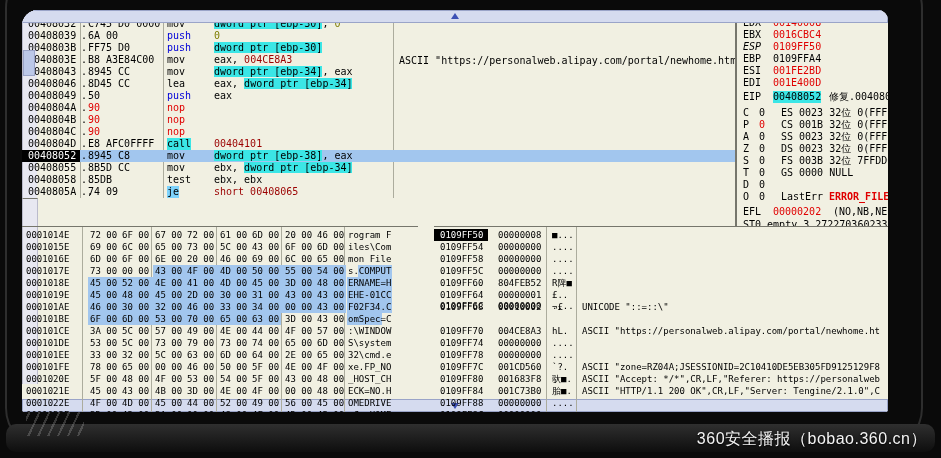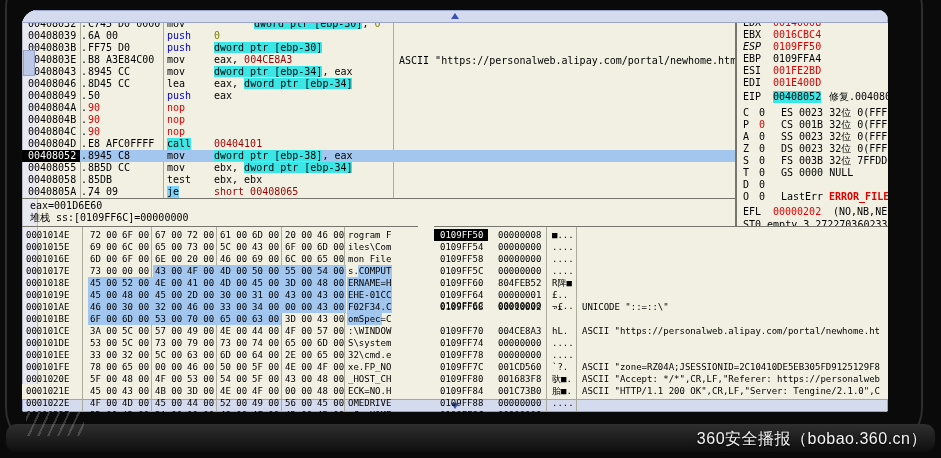--- a/index.html
+++ b/index.html
@@ -61,21 +61,21 @@
 <div id="streaks"></div>
 
 <div id="win">
 
   <div id="disasm" class="pane">
     <div class="vline" style="left:58px"></div>
     <div class="vline" style="left:141px"></div>
     <div class="vline" style="left:371px"></div>
     <span id="dz-comment" style="top: 45px;">ASCII "https://personalweb.alipay.com/portal/newhome.htm"</span>
   <div class="row" style="top: -4px;"><span class="cs dz-addr" style="left: 0px;"></span><span class="cs" style="left: 59px;"></span><span class="cs dz-bytes " style="left: 66px;"></span><span class="cs blue" style="left: 145px;">push</span><span class="cs" style="left: 192px;"><span>eax</span></span></div>
-      <div class="row" style="top: 8px;"><span class="cs dz-addr" style="left: 0px;">00408032</span><span class="cs" style="left: 59px;">.</span><span class="cs dz-bytes " style="left: 66px;">C745 D0 0000</span><span class="cs" style="left: 145px;">mov</span><span class="cs" style="left: 192px; margin-left: 40px;"><span class="hl">dword ptr [ebp-30]</span><span>, </span><span class="olive">0</span></span></div>
+      <div class="row" style="top: 8px;"><span class="cs dz-addr" style="left: 0px;">00408032</span><span class="cs" style="left: 59px;">.</span><span class="cs dz-bytes " style="left: 66px;">C745 D0 0000</span><span class="cs" style="left: 145px;">mov</span><span class="cs" style="left: 192px;"><span class="hl">dword ptr [ebp-30]</span><span>, </span><span class="olive">0</span></span></div>
       <div class="row" style="top: 20px;"><span class="cs dz-addr" style="left: 0px;">00408039</span><span class="cs" style="left: 59px;">.</span><span class="cs dz-bytes " style="left: 66px;">6A 00</span><span class="cs blue" style="left: 145px;">push</span><span class="cs" style="left: 192px;"><span class="olive">0</span></span></div>
       <div class="row" style="top: 32px;"><span class="cs dz-addr" style="left: 0px;">0040803B</span><span class="cs" style="left: 59px;">.</span><span class="cs dz-bytes " style="left: 66px;">FF75 D0</span><span class="cs blue" style="left: 145px;">push</span><span class="cs" style="left: 192px;"><span class="hl">dword ptr [ebp-30]</span></span></div>
       <div class="row" style="top: 44px;"><span class="cs dz-addr" style="left: 0px;">0040803E</span><span class="cs" style="left: 59px;">.</span><span class="cs dz-bytes " style="left: 66px;">B8 A3E84C00</span><span class="cs" style="left: 145px;">mov</span><span class="cs" style="left: 192px;"><span>eax, </span><span class="dred">004CE8A3</span></span></div>
       <div class="row" style="top: 56px;"><span class="cs dz-addr" style="left: 0px;">00408043</span><span class="cs" style="left: 59px;">.</span><span class="cs dz-bytes " style="left: 66px;">8945 CC</span><span class="cs" style="left: 145px;">mov</span><span class="cs" style="left: 192px;"><span class="hl">dword ptr [ebp-34]</span><span>, eax</span></span></div>
       <div class="row" style="top: 68px;"><span class="cs dz-addr" style="left: 0px;">00408046</span><span class="cs" style="left: 59px;">.</span><span class="cs dz-bytes " style="left: 66px;">8D45 CC</span><span class="cs" style="left: 145px;">lea</span><span class="cs" style="left: 192px;"><span>eax, </span><span class="hl">dword ptr [ebp-34]</span></span></div>
       <div class="row" style="top: 80px;"><span class="cs dz-addr" style="left: 0px;">00408049</span><span class="cs" style="left: 59px;">.</span><span class="cs dz-bytes " style="left: 66px;">50</span><span class="cs blue" style="left: 145px;">push</span><span class="cs" style="left: 192px;"><span>eax</span></span></div>
       <div class="row" style="top: 92px;"><span class="cs dz-addr" style="left: 0px;">0040804A</span><span class="cs" style="left: 59px;">.</span><span class="cs dz-bytes red" style="left: 66px;">90</span><span class="cs red" style="left: 145px;">nop</span><span class="cs" style="left: 192px;"></span></div>
       <div class="row" style="top: 104px;"><span class="cs dz-addr" style="left: 0px;">0040804B</span><span class="cs" style="left: 59px;">.</span><span class="cs dz-bytes red" style="left: 66px;">90</span><span class="cs red" style="left: 145px;">nop</span><span class="cs" style="left: 192px;"></span></div>
       <div class="row" style="top: 116px;"><span class="cs dz-addr" style="left: 0px;">0040804C</span><span class="cs" style="left: 59px;">.</span><span class="cs dz-bytes red" style="left: 66px;">90</span><span class="cs red" style="left: 145px;">nop</span><span class="cs" style="left: 192px;"></span></div>
       <div class="row" style="top: 128px;"><span class="cs dz-addr" style="left: 0px;">0040804D</span><span class="cs" style="left: 59px;">.</span><span class="cs dz-bytes " style="left: 66px;">E8 AFC0FFFF</span><span class="cs hl" style="left: 145px;">call</span><span class="cs" style="left: 192px;"><span class="dred">00404101</span></span></div>
@@ -105,24 +105,20 @@
       <div class="row" style="top: 121px;"><span class="cs" style="left: 6px;">A</span><span class="cs" style="left: 22px;">0</span><span class="cs" style="left: 44px;">SS 0023 32位 0(FFFFF</span></div>
       <div class="row" style="top: 133px;"><span class="cs" style="left: 6px;">Z</span><span class="cs" style="left: 22px;">0</span><span class="cs" style="left: 44px;">DS 0023 32位 0(FFFFF</span></div>
       <div class="row" style="top: 145px;"><span class="cs" style="left: 6px;">S</span><span class="cs" style="left: 22px;">0</span><span class="cs" style="left: 44px;">FS 003B 32位 7FFDD00</span></div>
       <div class="row" style="top: 157px;"><span class="cs" style="left: 6px;">T</span><span class="cs" style="left: 22px;">0</span><span class="cs" style="left: 44px;">GS 0000 NULL</span></div>
       <div class="row" style="top: 169px;"><span class="cs" style="left: 6px;">D</span><span class="cs" style="left: 22px;">0</span></div>
       <div class="row" style="top: 181px;"><span class="cs" style="left: 6px;">O</span><span class="cs" style="left: 22px;">0</span><span class="cs" style="left: 44px;">LastErr </span><span class="cs red bold" style="left: 92px;">ERROR_FILE_N</span></div>
       <div class="row" style="top: 196px;"><span class="cs" style="left: 6px;">EFL</span><span class="cs red" style="left: 36px;">00000202</span><span class="cs" style="left: 96px;">(NO,NB,NE,A,</span></div>
       <div class="row" style="top: 209px;"><span class="cs" style="left: 6px;">ST0 empty 3.2722703602338</span></div>
     </div>
 
-  <div id="info" class="pane">
-    <span class="il" style="top:1px">eax=001D6E60</span>
-    <span class="il" style="top:13px">堆栈 ss:[0109FF6C]=00000000</span>
-  </div>
 
   <div id="dump" class="pane">
     <div class="vline" style="left:60px"></div>
     <div class="vline" style="left:129px"></div>
     <div class="vline" style="left:194px"></div>
     <div class="vline" style="left:259px"></div>
     <div class="vline" style="left:322px"></div>
   <div class="row" style="top: 2px;"><span class="cs" style="left: 4px;">0001014E</span><span class="cs" style="left: 68px;">72 00</span><span class="cs" style="left: 100px;">6F 00</span><span class="cs" style="left: 133px;">67 00</span><span class="cs" style="left: 165px;">72 00</span><span class="cs" style="left: 198px;">61 00</span><span class="cs" style="left: 230px;">6D 00</span><span class="cs" style="left: 263px;">20 00</span><span class="cs" style="left: 295px;">46 00</span><span class="cs" style="left: 326px;">rogram F</span></div>
       <div class="row" style="top: 14px;"><span class="cs" style="left: 4px;">0001015E</span><span class="cs" style="left: 68px;">69 00</span><span class="cs" style="left: 100px;">6C 00</span><span class="cs" style="left: 133px;">65 00</span><span class="cs" style="left: 165px;">73 00</span><span class="cs" style="left: 198px;">5C 00</span><span class="cs" style="left: 230px;">43 00</span><span class="cs" style="left: 263px;">6F 00</span><span class="cs" style="left: 295px;">6D 00</span><span class="cs" style="left: 326px;">iles\Com</span></div>
       <div class="row" style="top: 26px;"><span class="cs" style="left: 4px;">0001016E</span><span class="cs" style="left: 68px;">6D 00</span><span class="cs" style="left: 100px;">6F 00</span><span class="cs" style="left: 133px;">6E 00</span><span class="cs" style="left: 165px;">20 00</span><span class="cs" style="left: 198px;">46 00</span><span class="cs" style="left: 230px;">69 00</span><span class="cs" style="left: 263px;">6C 00</span><span class="cs" style="left: 295px;">65 00</span><span class="cs" style="left: 326px;">mon File</span></div>

